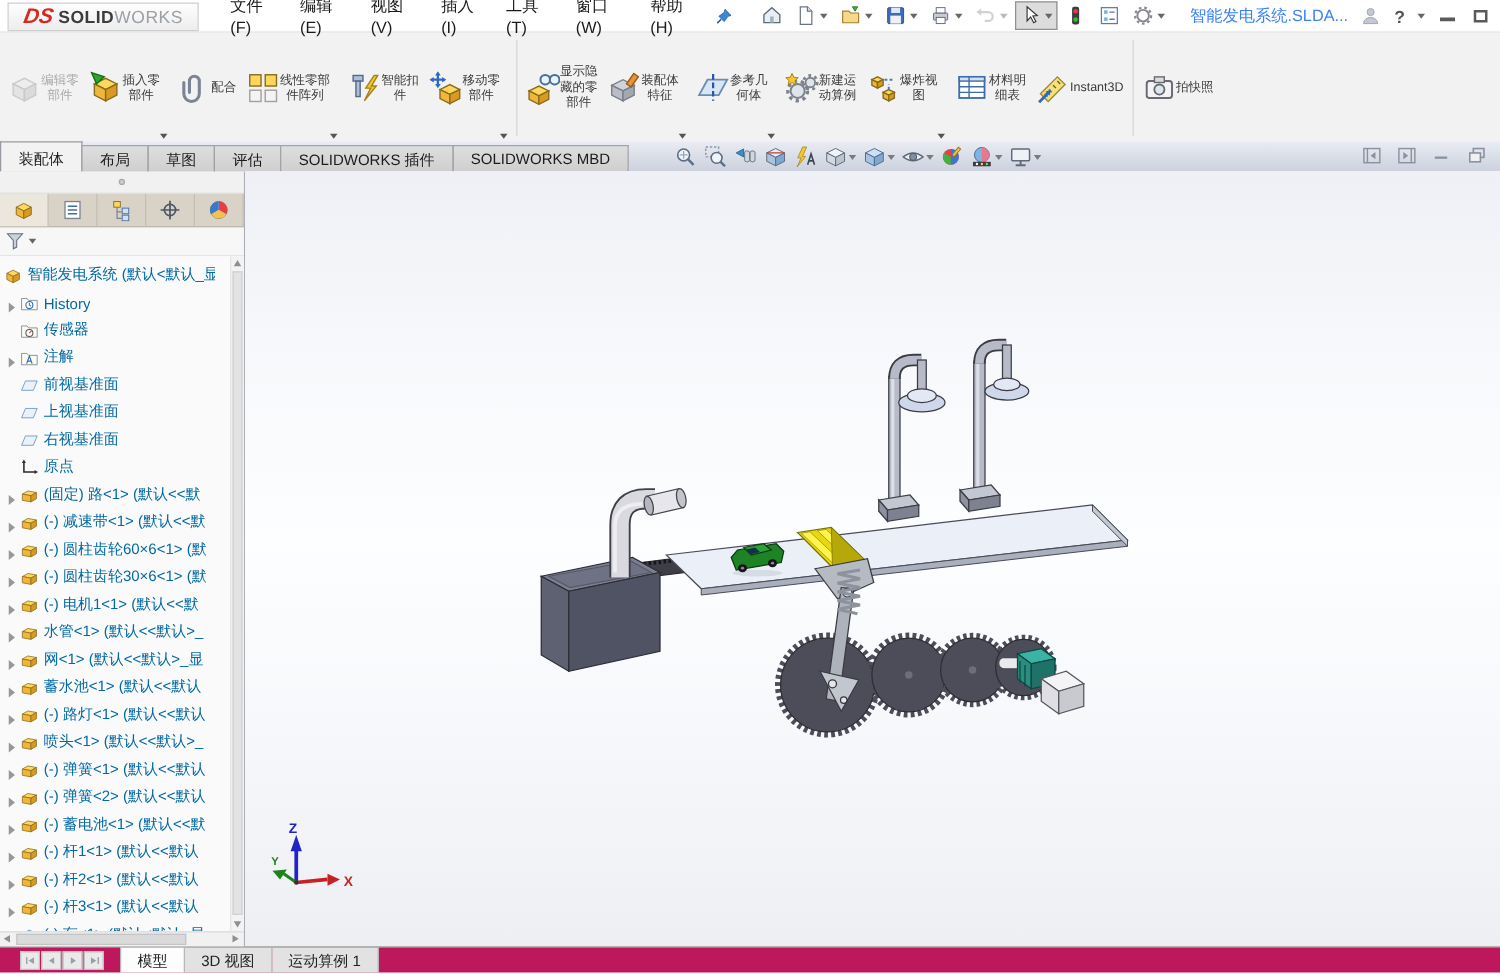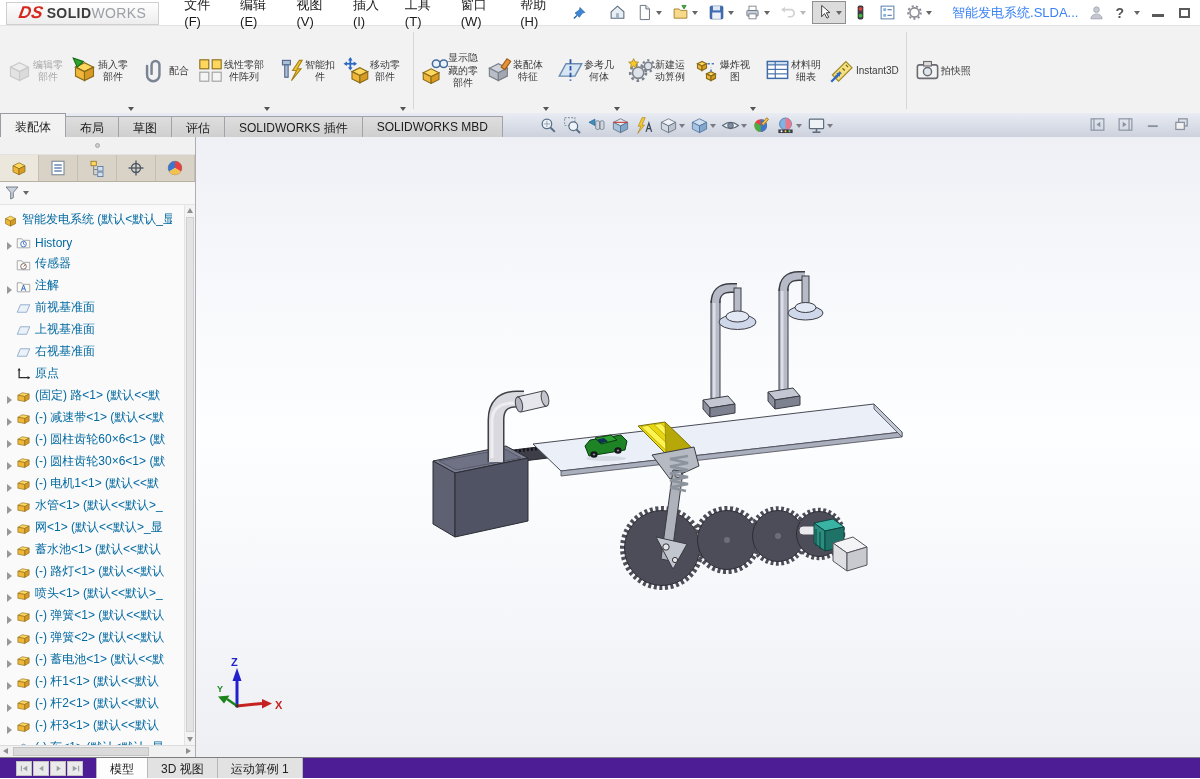--- a/index.html
+++ b/index.html
@@ -88,21 +88,21 @@
 .hs-left{left:3px;border-right:5px solid #8f8f8f}
 .hs-right{right:4px;border-left:5px solid #8f8f8f}
 .hs-thumb{position:absolute;left:13px;width:136px;top:1px;bottom:1px;background:#dadada;border:1px solid #c4c4c4}
 
 
 .viewport{flex:1;position:relative;
   background:linear-gradient(180deg,#eef0f5 0%,#f6f8fb 22%,#fdfeff 48%,#f6f7fa 75%,#edeff2 100%)}
 .model{position:absolute;inset:0;width:100%;height:100%}
 
 
-.bottombar{height:20px;background:#4c1d95;display:flex;align-items:stretch;padding-left:16px}
+.bottombar{height:20px;background:#be185d;display:flex;align-items:stretch;padding-left:16px}
 .navbtns{display:flex;align-items:center;margin-right:12px}
 .nbtn{width:16px;height:15px;border:1px solid #c2c2c2;background:#eaeaea;margin-right:1px;display:flex;align-items:center;justify-content:center}
 .nbtn .icon{width:11px;height:11px}
 .btabs{display:flex;align-items:stretch;font-size:12px}
 .btab{padding:2px 13px 0;color:#222;background:#e2e2e2;border-right:1px solid #b8b8b8;display:flex;align-items:center;white-space:nowrap}
 .btab.active{background:#fdfdfd;border-left:1px solid #b8b8b8}
 </style>
 </head>
 <body>
 

